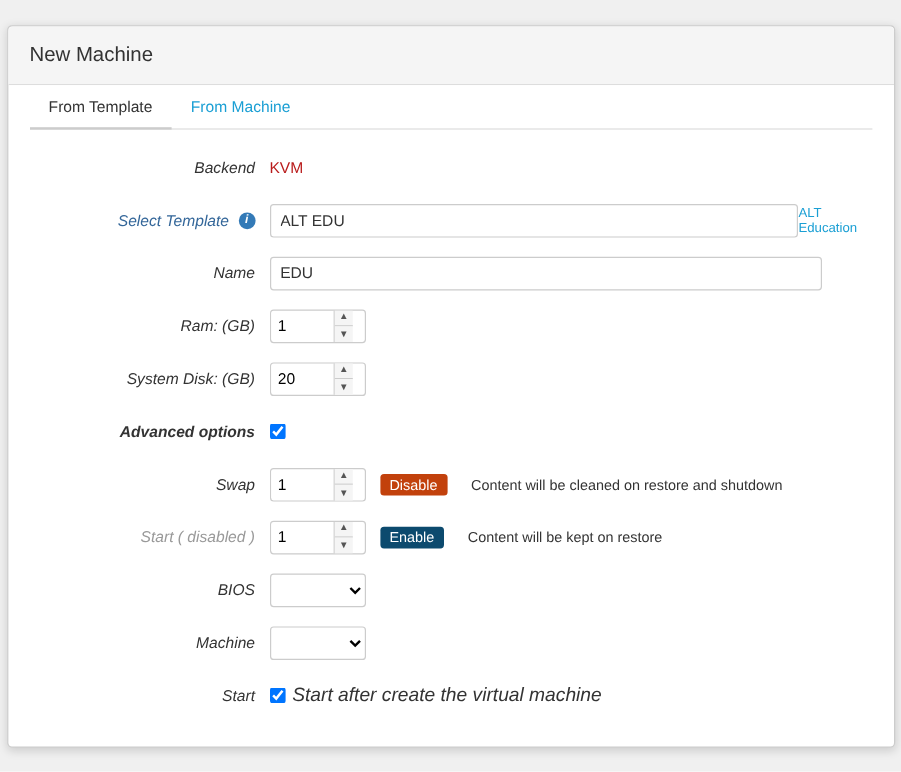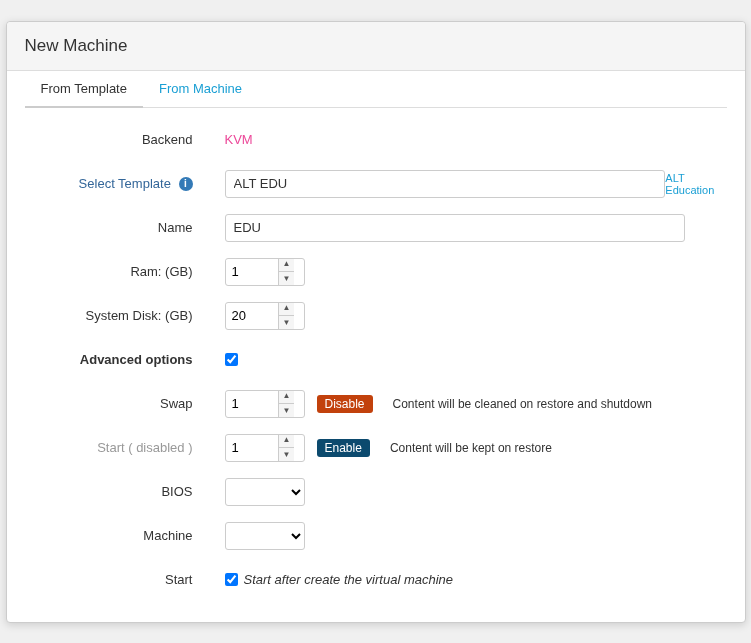--- a/index.html
+++ b/index.html
@@ -54,37 +54,38 @@
     }
     .form-row {
       display: flex;
       align-items: center;
       margin-bottom: 12px;
       min-height: 32px;
     }
     .form-label {
       width: 200px;
       text-align: right;
-      padding-right: 32px;
+      padding-right: 12px;
       color: #336699;
       font-size: 13px;
       flex-shrink: 0;
+      font-style: italic;
     }
     .form-label.black {
       color: #333;
       font-weight: bold;
     }
     .form-label.gray {
       color: #999;
     }
     .form-label.dark {
       color: #333;
     }
     .form-value {
-      color: #ec4899;
+      color: #b91c1c;
       font-size: 13px;
     }
     .form-input {
       width: 460px;
       height: 28px;
       border: 1px solid #ccc;
       border-radius: 3px;
       padding: 4px 8px;
       font-size: 13px;
       color: #333;
@@ -181,21 +182,21 @@
       outline: none;
     }
     .start-row {
       display: flex;
       align-items: center;
       gap: 6px;
     }
     .start-label-text {
       font-style: italic;
       color: #333;
-      font-size: 13px;
+      font-size: 16px;
     }
     .adv-inline {
       display: flex;
       align-items: center;
       gap: 12px;
     }
   </style>
 </head>
 <body>
 

